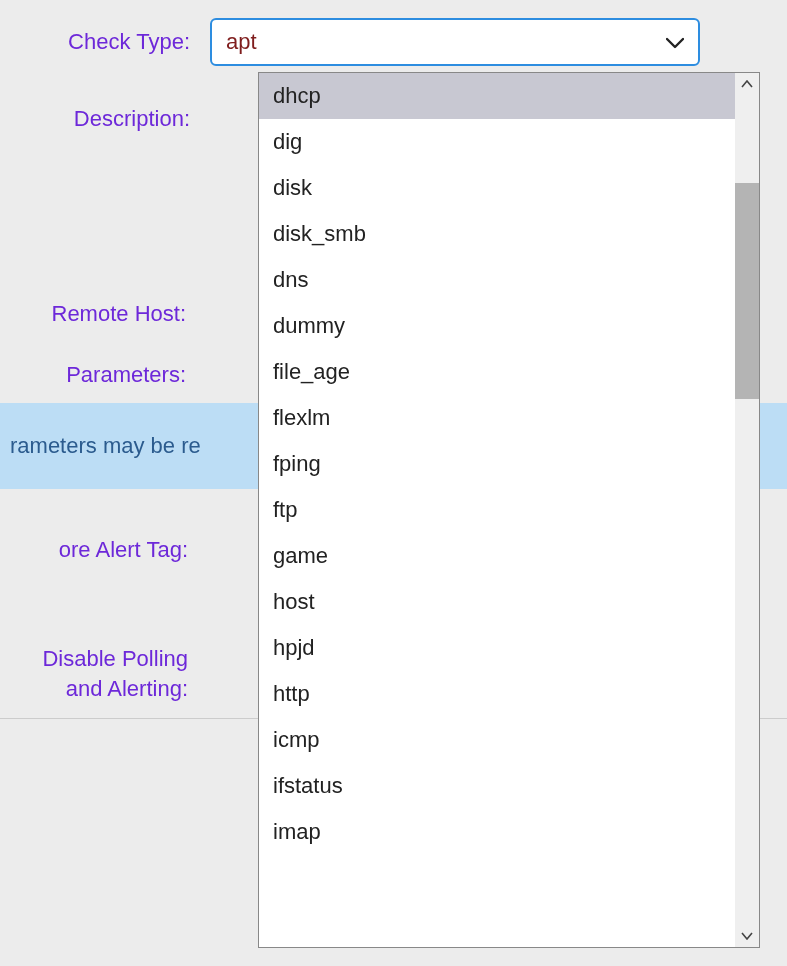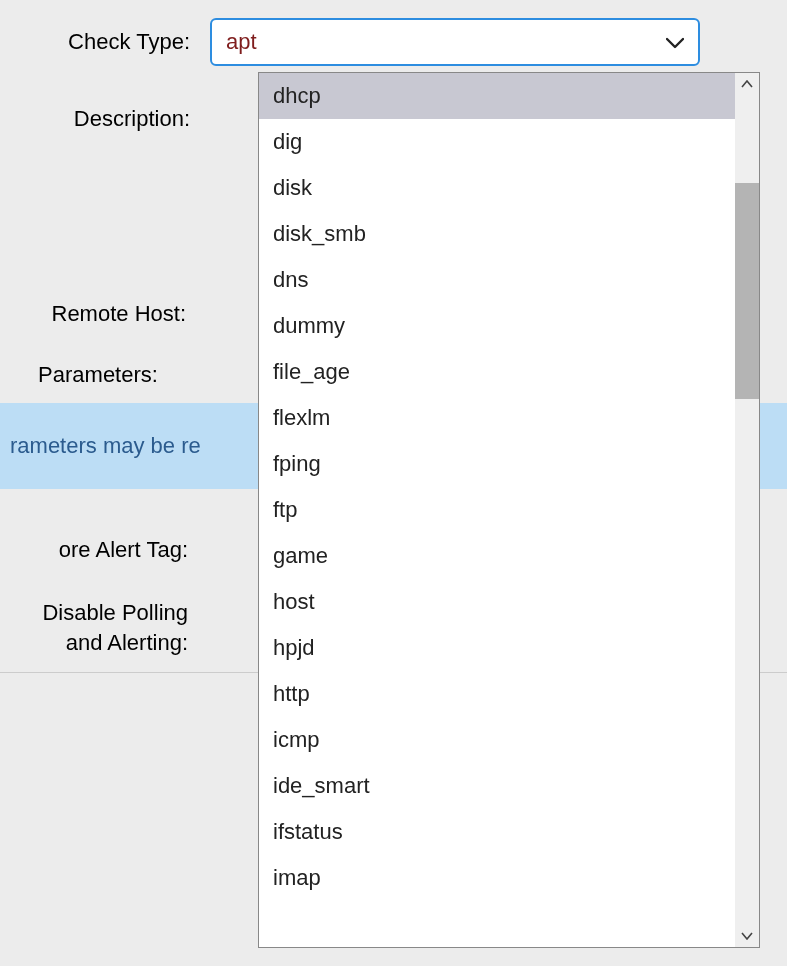--- a/index.html
+++ b/index.html
@@ -21,21 +21,21 @@
       width: 100%;
     }
     .form-row {
       display: flex;
       align-items: center;
       padding: 15px 10px;
     }
     .form-label {
       text-align: right;
       padding-right: 20px;
-      color: #000000;
+      color: #6d28d9;
       flex-shrink: 0;
       white-space: nowrap;
     }
     .row-check-type {
       padding-top: 18px;
       padding-bottom: 22px;
     }
     .row-check-type .form-label {
       width: 200px;
     }
@@ -51,21 +51,20 @@
       padding-top: 28px;
     }
     .row-remote-host .form-label {
       width: 196px;
     }
     .row-parameters {
       padding-top: 20px;
     }
     .row-parameters .form-label {
       width: 196px;
-      text-align: center;
     }
     .banner-row {
       background: #bcddf5;
       padding: 30px 10px;
       color: #2b5b8e;
       font-size: 22px;
       white-space: nowrap;
       overflow: hidden;
     }
     .row-ignore-alert {
@@ -74,20 +73,21 @@
     .row-ignore-alert .form-label {
       width: 198px;
     }
     .row-disable-polling {
       align-items: flex-start;
       padding-top: 20px;
     }
     .row-disable-polling .form-label {
       width: 198px;
       line-height: 1.35;
+      margin-top: 46px;
     }
     .select-box {
       position: relative;
       width: 490px;
       height: 48px;
       background: #ffffff;
       border: 2px solid #2d8de0;
       border-radius: 6px;
       display: flex;
       align-items: center;
@@ -224,21 +224,20 @@
       <div class="dropdown-option">dummy</div>
       <div class="dropdown-option">file_age</div>
       <div class="dropdown-option">flexlm</div>
       <div class="dropdown-option">fping</div>
       <div class="dropdown-option">ftp</div>
       <div class="dropdown-option">game</div>
       <div class="dropdown-option">host</div>
       <div class="dropdown-option">hpjd</div>
       <div class="dropdown-option">http</div>
       <div class="dropdown-option">icmp</div>
-      <div class="dropdown-option">ide_smart</div>
       <div class="dropdown-option">ifstatus</div>
       <div class="dropdown-option">imap</div>
     </div>
   <div class="scrollbar-track">
     <div class="scrollbar-arrow">
       <svg width="12" height="8" viewBox="0 0 12 8">
           <path d="M1 7 L6 1 L11 7" stroke="#444" stroke-width="1.6" fill="none"></path>
         </svg>
     </div>
     <div class="scrollbar-thumb"></div>

